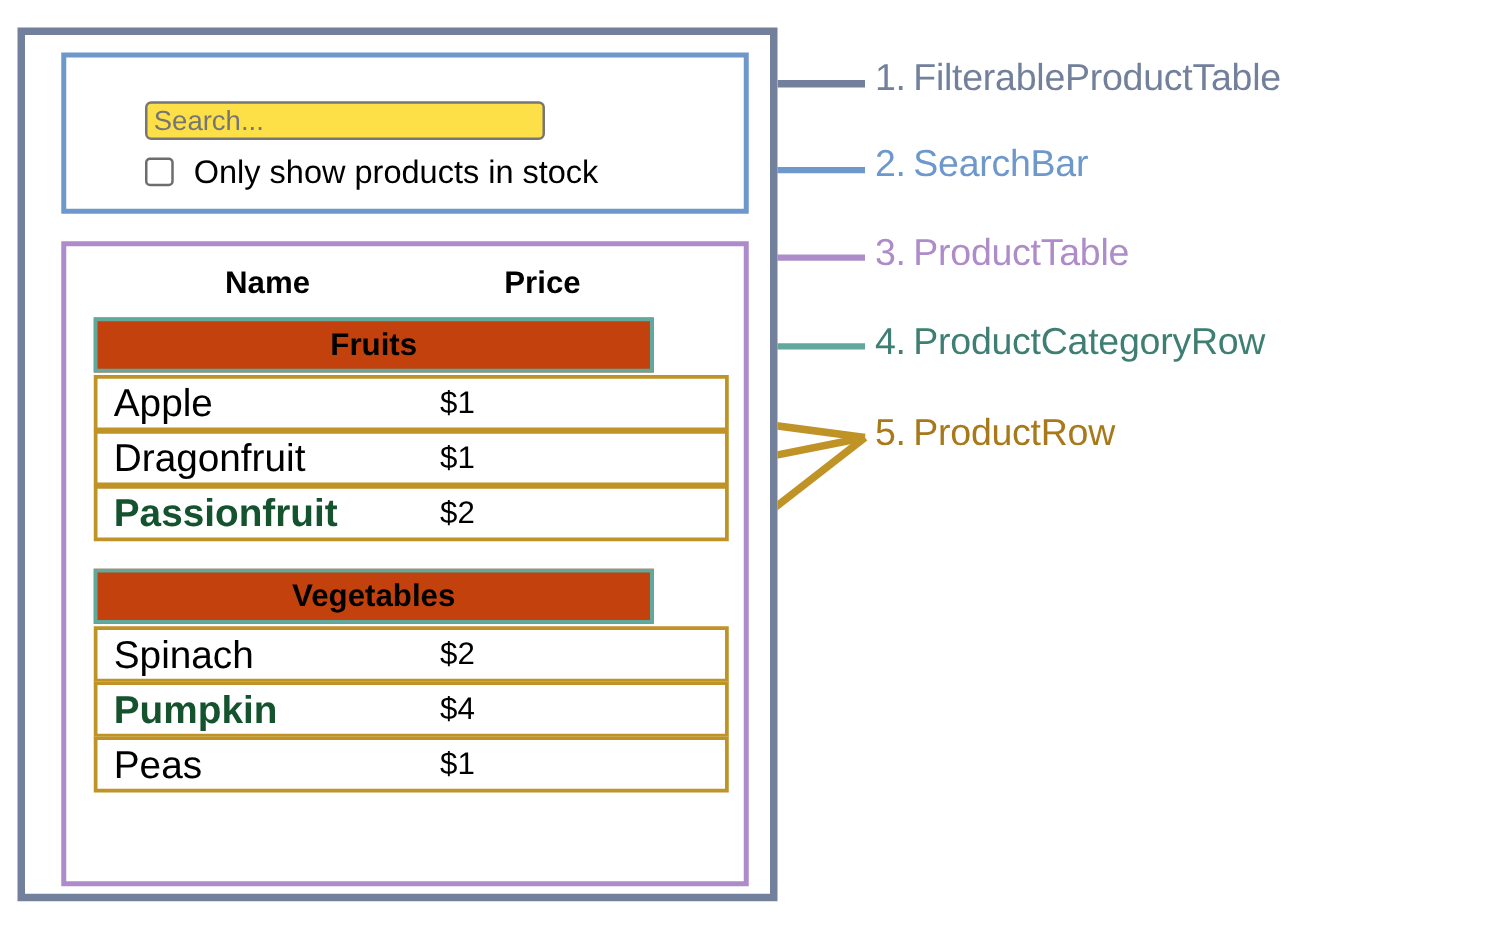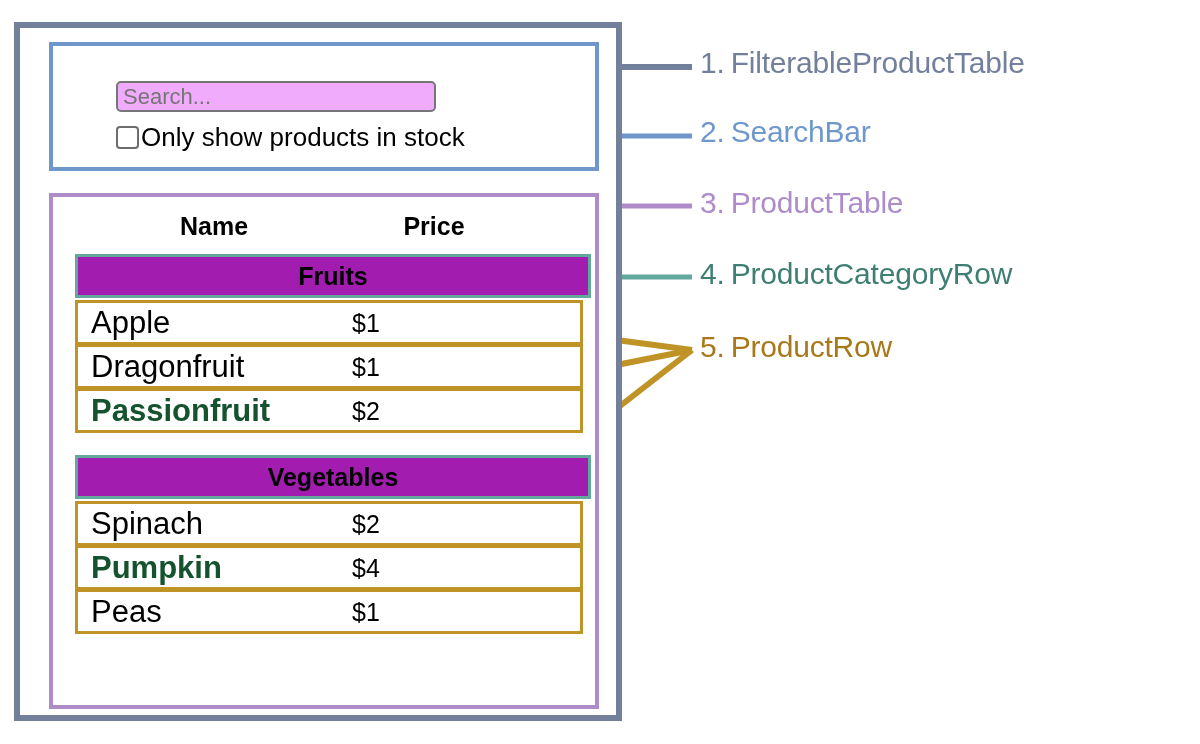--- a/index.html
+++ b/index.html
@@ -50,38 +50,38 @@
   }
   .search-input {
     position: absolute;
     left: 63px;
     top: 35px;
     width: 320px;
     height: 31px;
     box-sizing: border-box;
     border: 2px solid #767676;
     border-radius: 5px;
-    background: #f0abfc;
+    background: #fde047;
     font-family: "Liberation Sans", sans-serif;
     font-size: 22px;
     color: #111111;
     padding: 0 5px;
     outline: none;
   }
   .search-input::placeholder {
     color: #757575;
     opacity: 1;
   }
   .stock-filter-row {
     position: absolute;
     left: 63px;
     top: 78px;
     display: flex;
     align-items: center;
-    gap: 2px;
+    gap: 16px;
   }
   .checkbox {
     width: 23px;
     height: 23px;
     box-sizing: border-box;
     border: 2px solid #6d6d6d;
     border-radius: 4px;
     background: #ffffff;
     flex: 0 0 auto;
   }
@@ -136,24 +136,24 @@
 
   .rows-area {
     position: absolute;
     left: 22px;
     top: 57px;
     width: 508px;
   }
 
   .category-row {
     box-sizing: border-box;
-    width: 516px;
+    width: 448px;
     height: 44px;
     border: 3px solid #62a89c;
-    background: #a21caf;
+    background: #c2410c;
     display: flex;
     align-items: center;
     justify-content: center;
     margin-bottom: 3px;
   }
   .category-row-label {
     font-weight: bold;
     font-size: 25px;
     color: #000000;
   }

